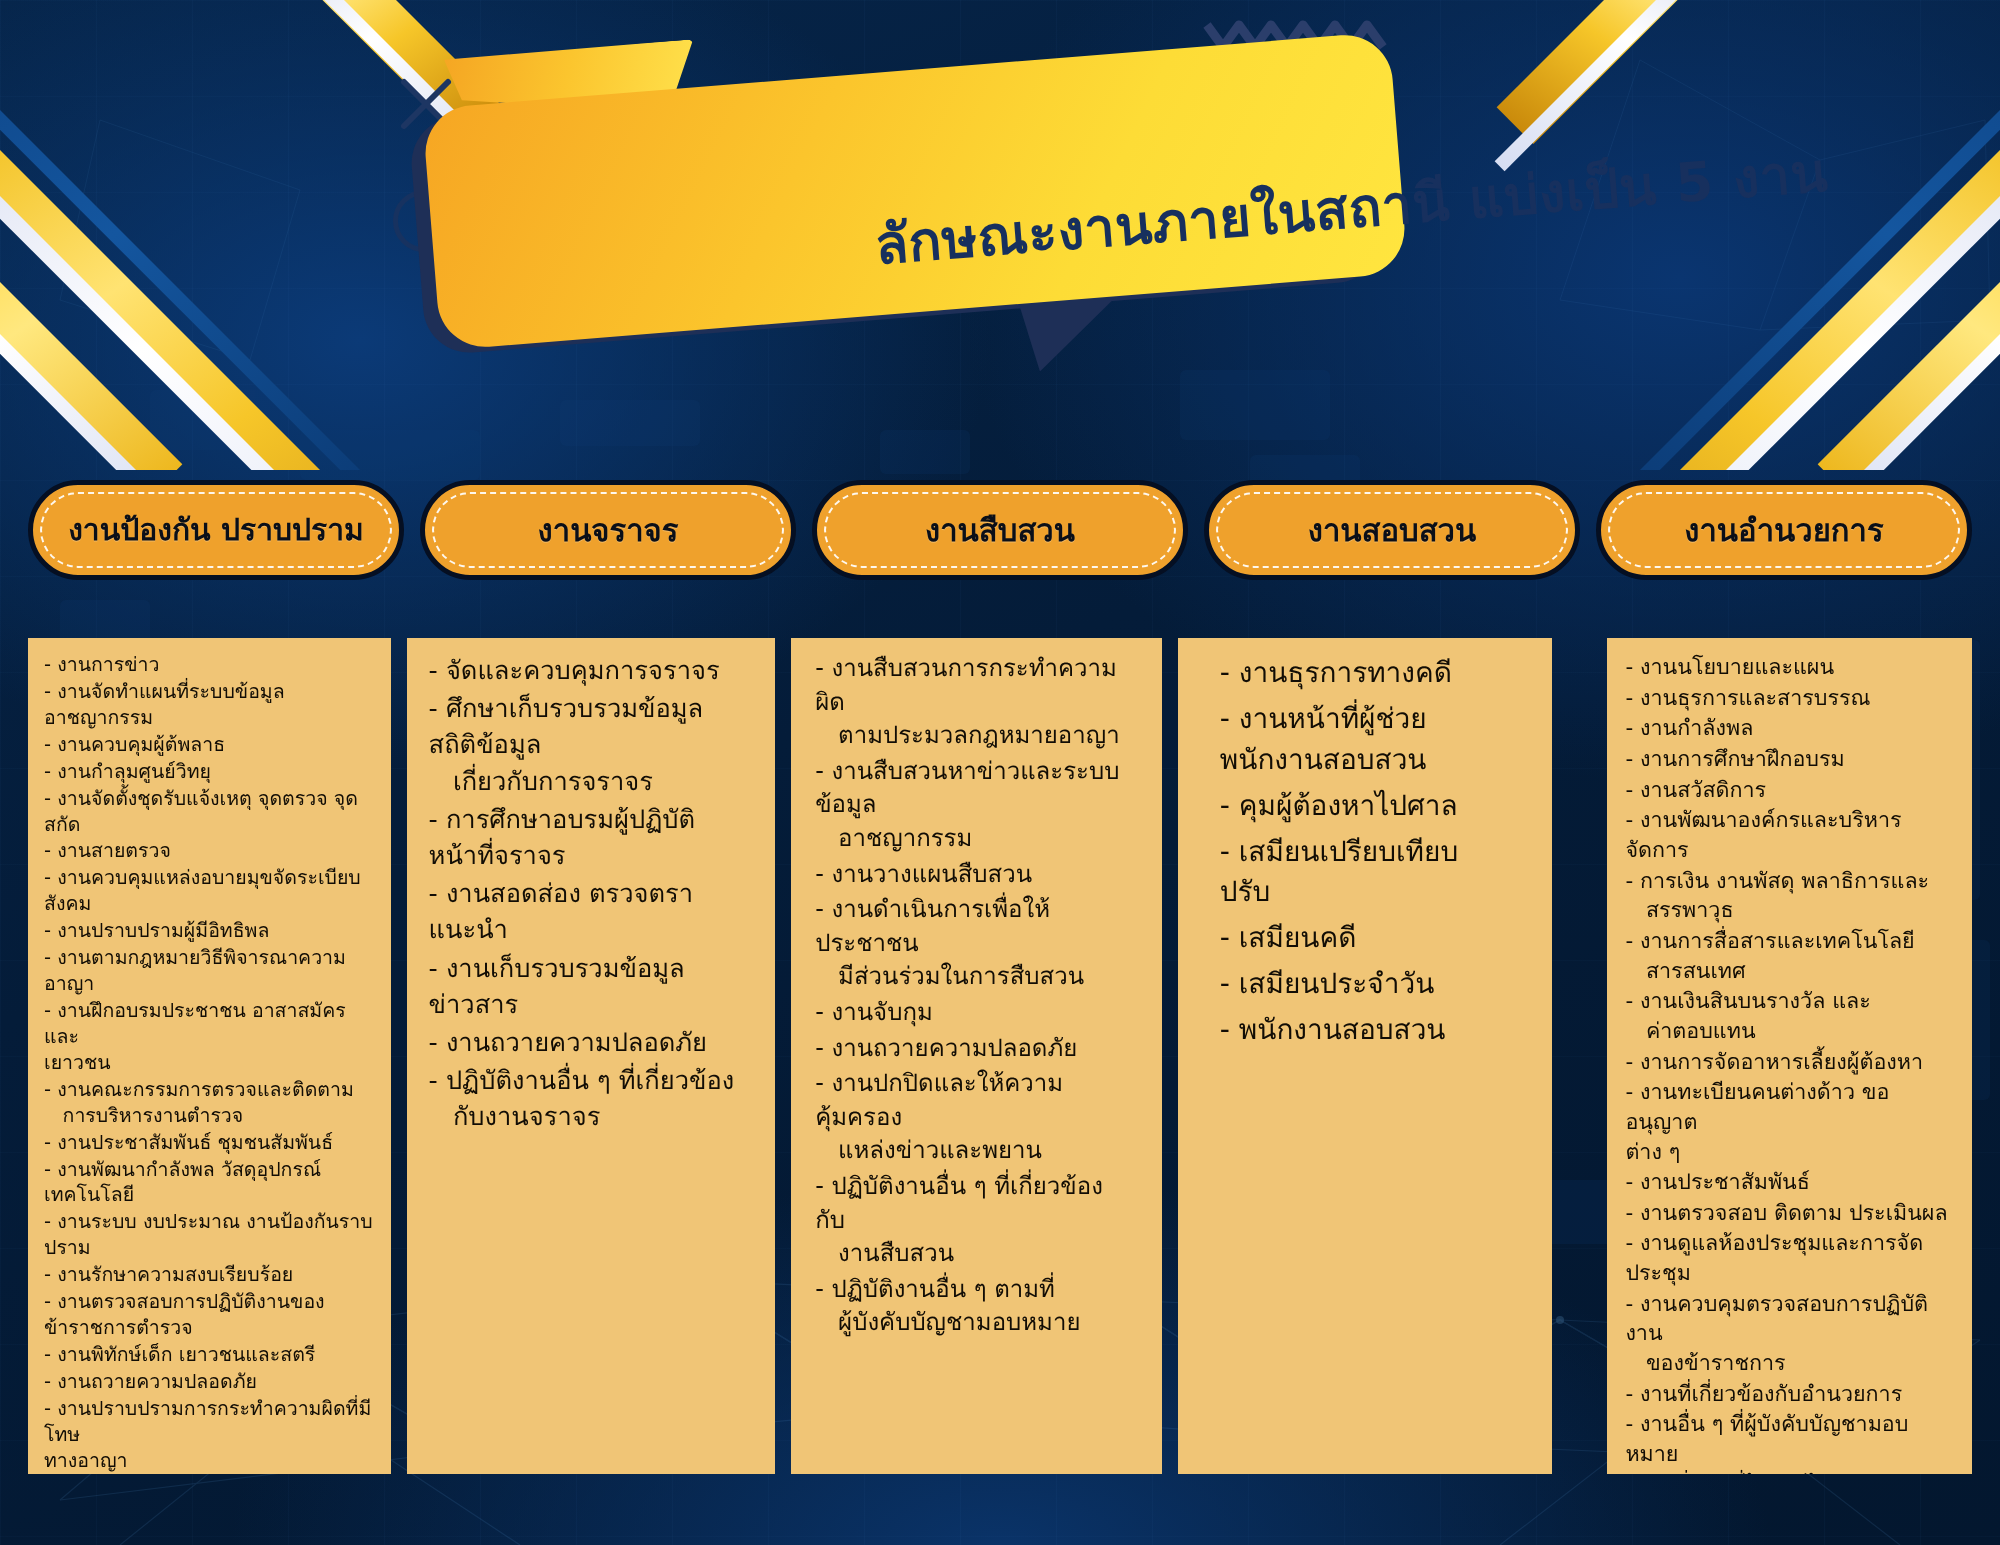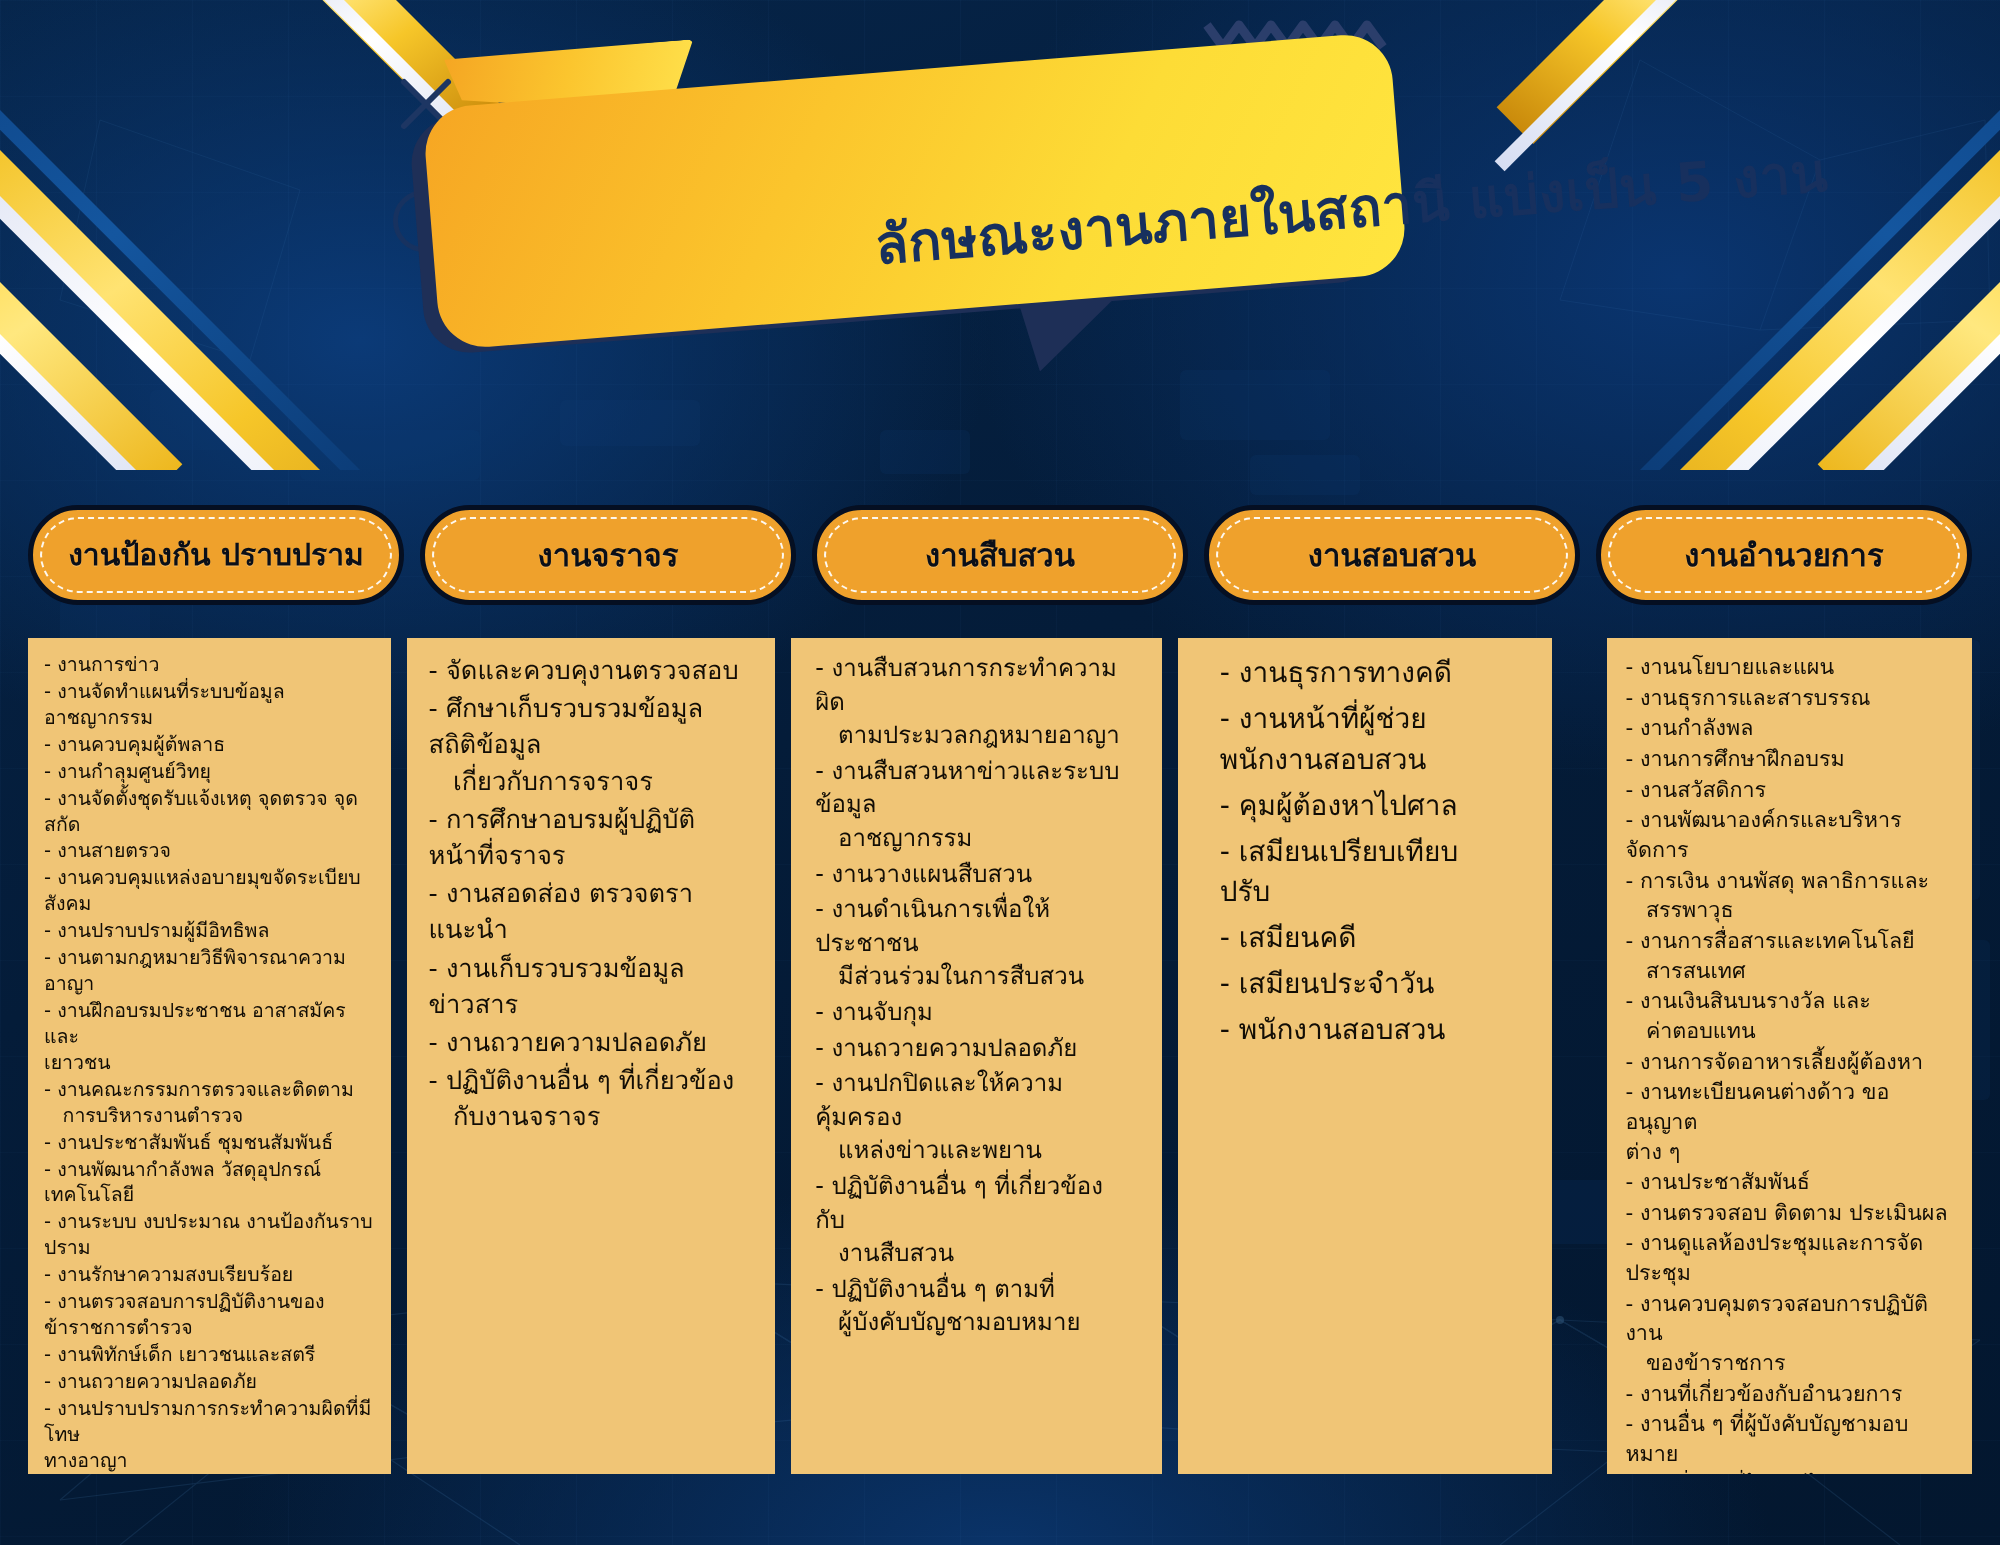--- a/index.html
+++ b/index.html
@@ -109,21 +109,21 @@
     font-weight:bold;
     color:#17305e;
     letter-spacing:.5px;
     white-space:nowrap;
     text-align:left;
   }
 
   
   .pills {
     position:absolute;
-    left:28px; top:505px;
+    left:28px; top:480px;
     width:1944px; height:100px;
     display:flex; gap:16px;
   }
   .pill {
     flex:1 1 0;
     background:#efa12c;
     border:5px solid #050f22;
     border-radius:52px;
     position:relative;
     display:flex; align-items:center; justify-content:center;
@@ -321,21 +321,21 @@
 ข้าราชการตำรวจ</li>
           <li>- งานพิทักษ์เด็ก เยาวชนและสตรี</li>
           <li>- งานถวายความปลอดภัย</li>
           <li>- งานปราบปรามการกระทำความผิดที่มีโทษ
 ทางอาญา</li>
           <li>- งานการจับกุม</li>
         </ul>
     </div>
     <div class="card c2">
       <ul class="card-list">
-          <li>- จัดและควบคุงานตรวจสอบ</li>
+          <li>- จัดและควบคุมการจราจร</li>
           <li>- ศึกษาเก็บรวบรวมข้อมูล
 สถิติข้อมูล
    เกี่ยวกับการจราจร</li>
           <li>- การศึกษาอบรมผู้ปฏิบัติ
 หน้าที่จราจร</li>
           <li>- งานสอดส่อง ตรวจตรา
 แนะนำ</li>
           <li>- งานเก็บรวบรวมข้อมูล
 ข่าวสาร</li>
           <li>- งานถวายความปลอดภัย</li>

